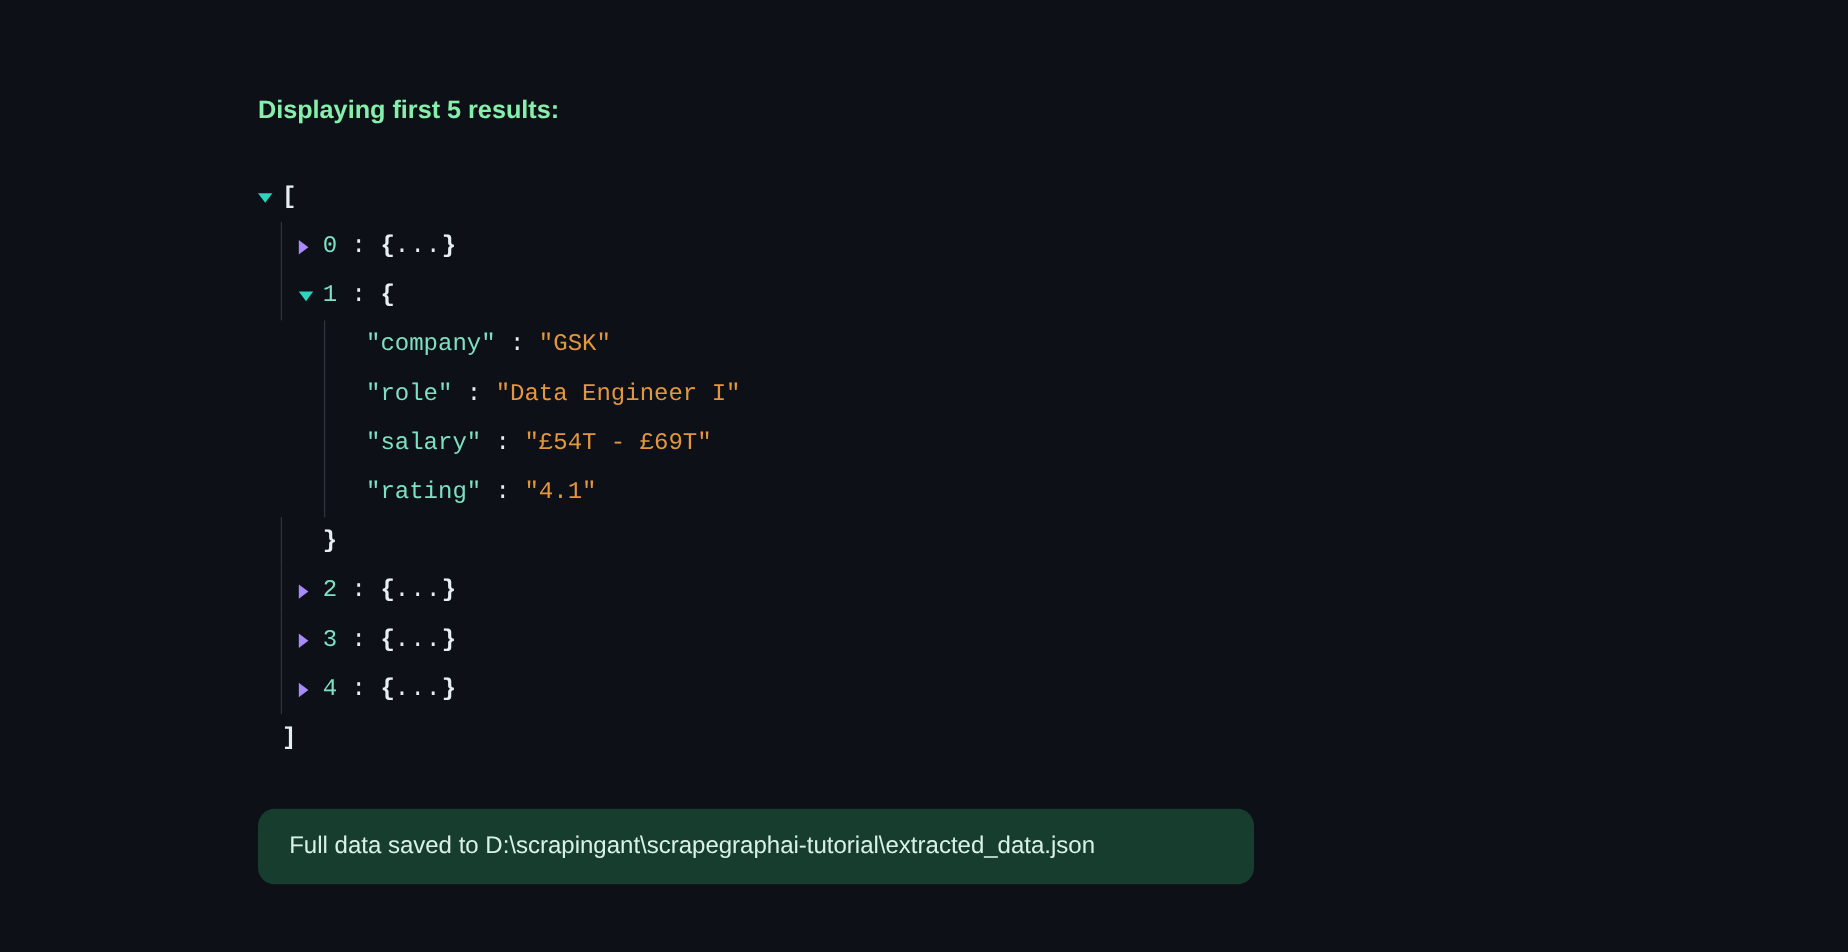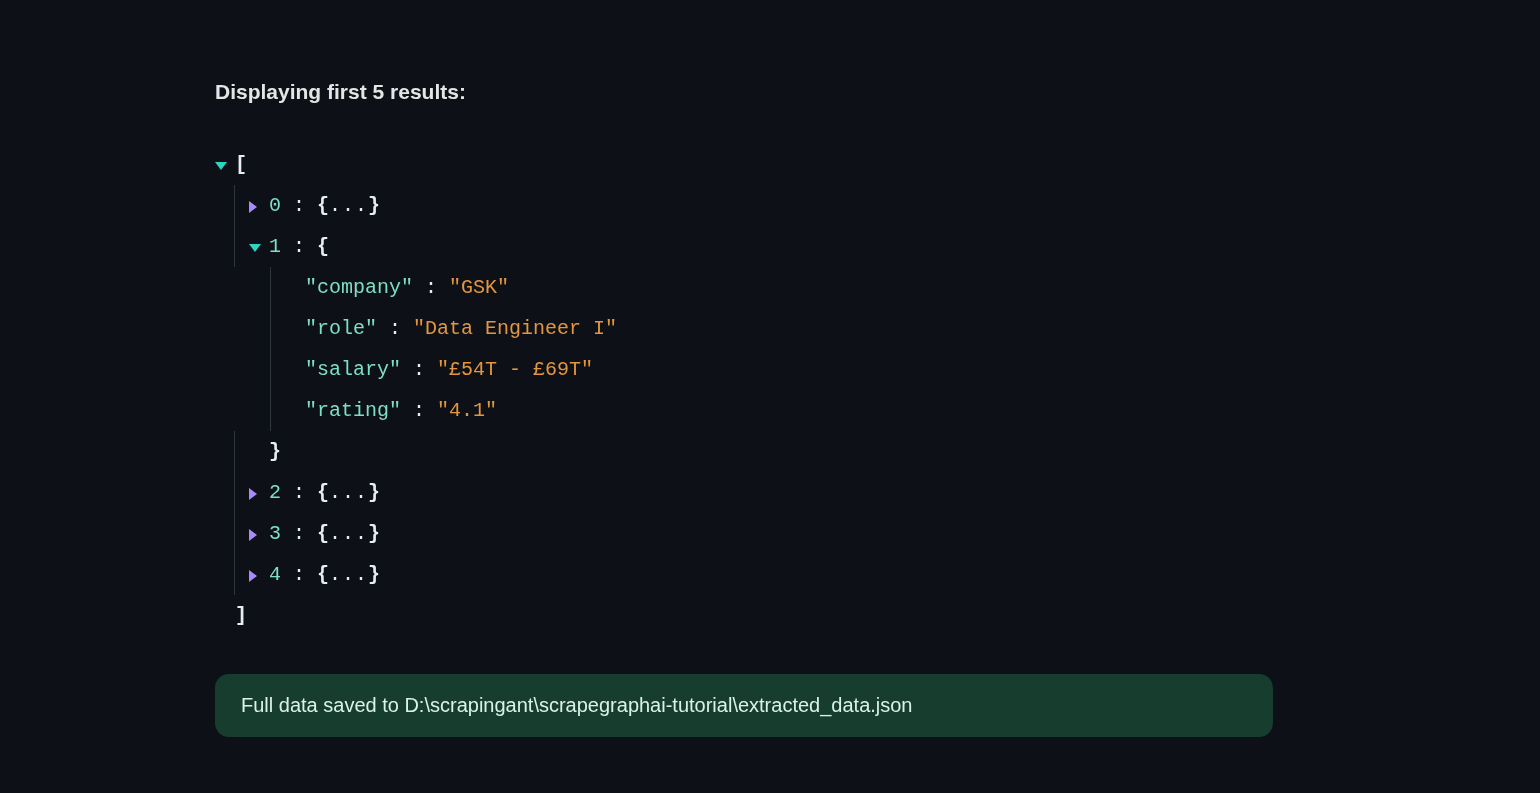--- a/index.html
+++ b/index.html
@@ -4,21 +4,21 @@
 <style>
   * { box-sizing: border-box; margin: 0; padding: 0; }
   body {
     background: #0d1117;
     color: #e6edf3;
     font-family: -apple-system, BlinkMacSystemFont, "Segoe UI", Helvetica, Arial, sans-serif;
     padding: 80px 0 0 215px;
     font-size: 20px;
   }
   .heading {
-    color: #e5e5e5;
+    color: #86efac;
     font-weight: 600;
     font-size: 21px;
     margin-bottom: 40px;
   }
   .json-tree {
     font-family: ui-monospace, SFMono-Regular, "SF Mono", Menlo, Consolas, "Liberation Mono", monospace;
     font-size: 20px;
     line-height: 2.05;
     position: relative;
   }
@@ -68,21 +68,21 @@
   .key { color: #7ee0c2; }
   .str { color: #e3963e; }
   .bracket { color: #e6edf3; font-weight: 600; }
 
   .status-box {
     margin-top: 38px;
     background: #173d2f;
     color: #d9f2e6;
     border-radius: 14px;
     padding: 20px 26px;
-    width: 1058px;
+    width: 830px;
     font-size: 20px;
   }
 </style>
 </head>
 <body>
 
 <div class="heading">Displaying first 5 results:</div>
 
 <div class="json-tree">
 

